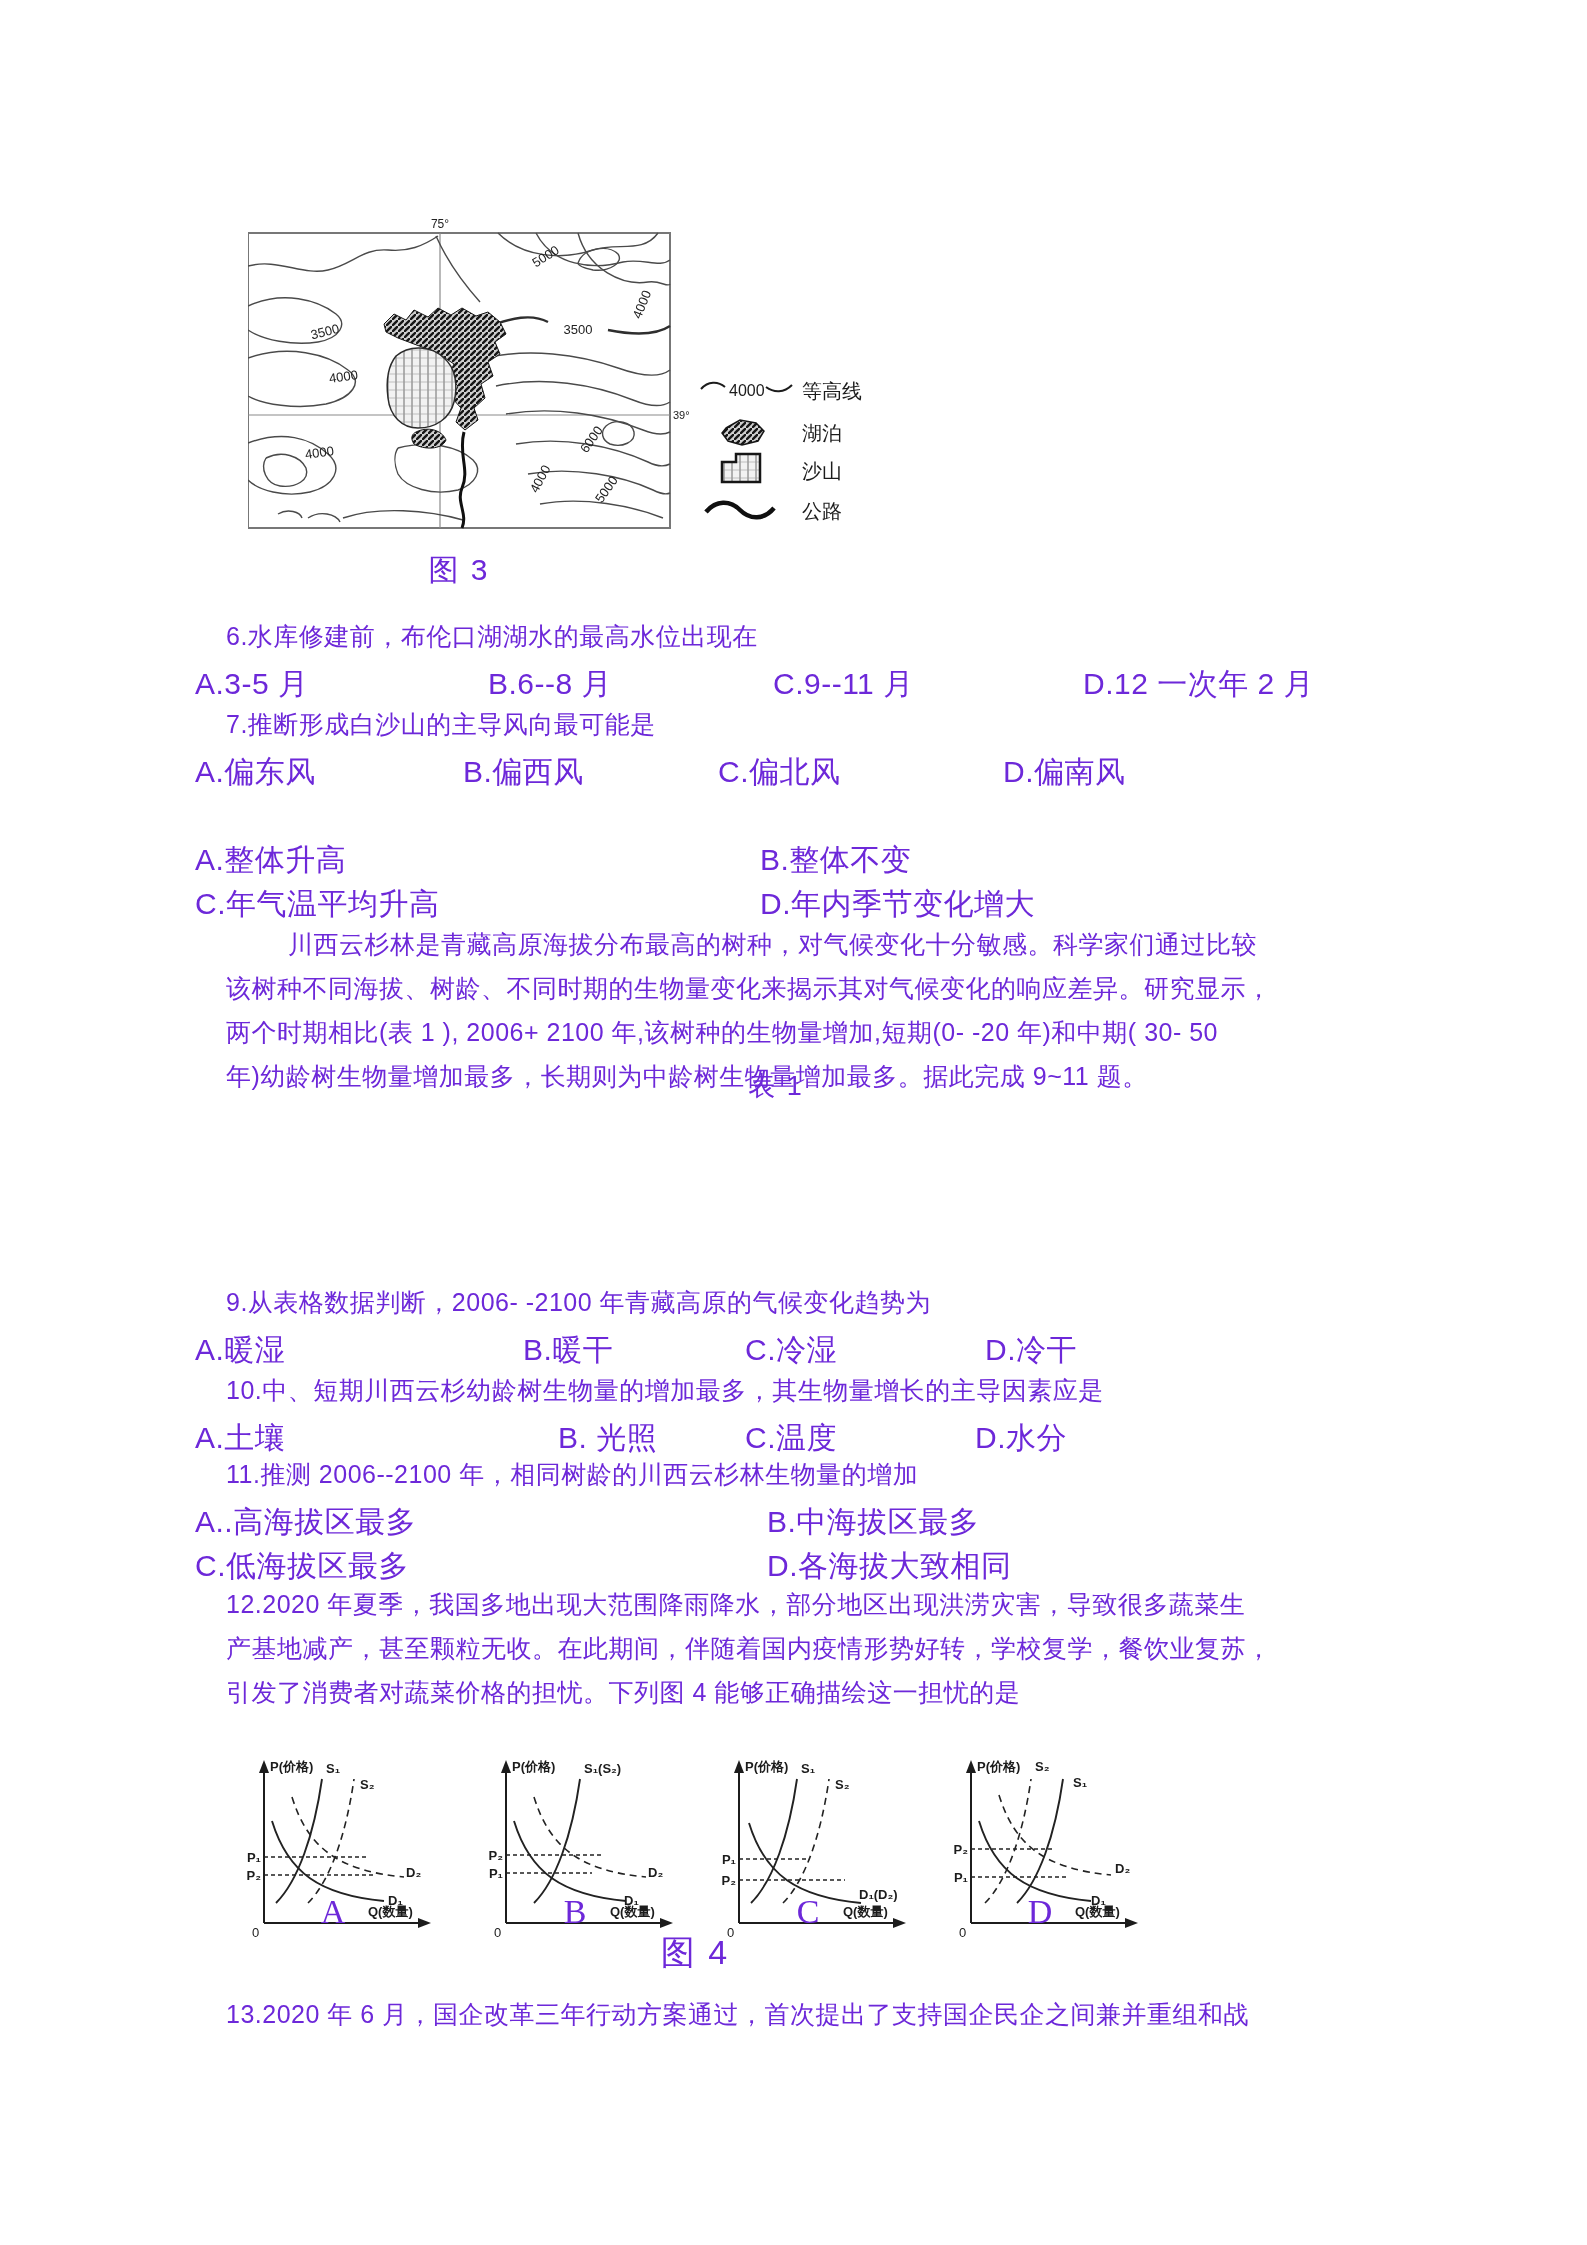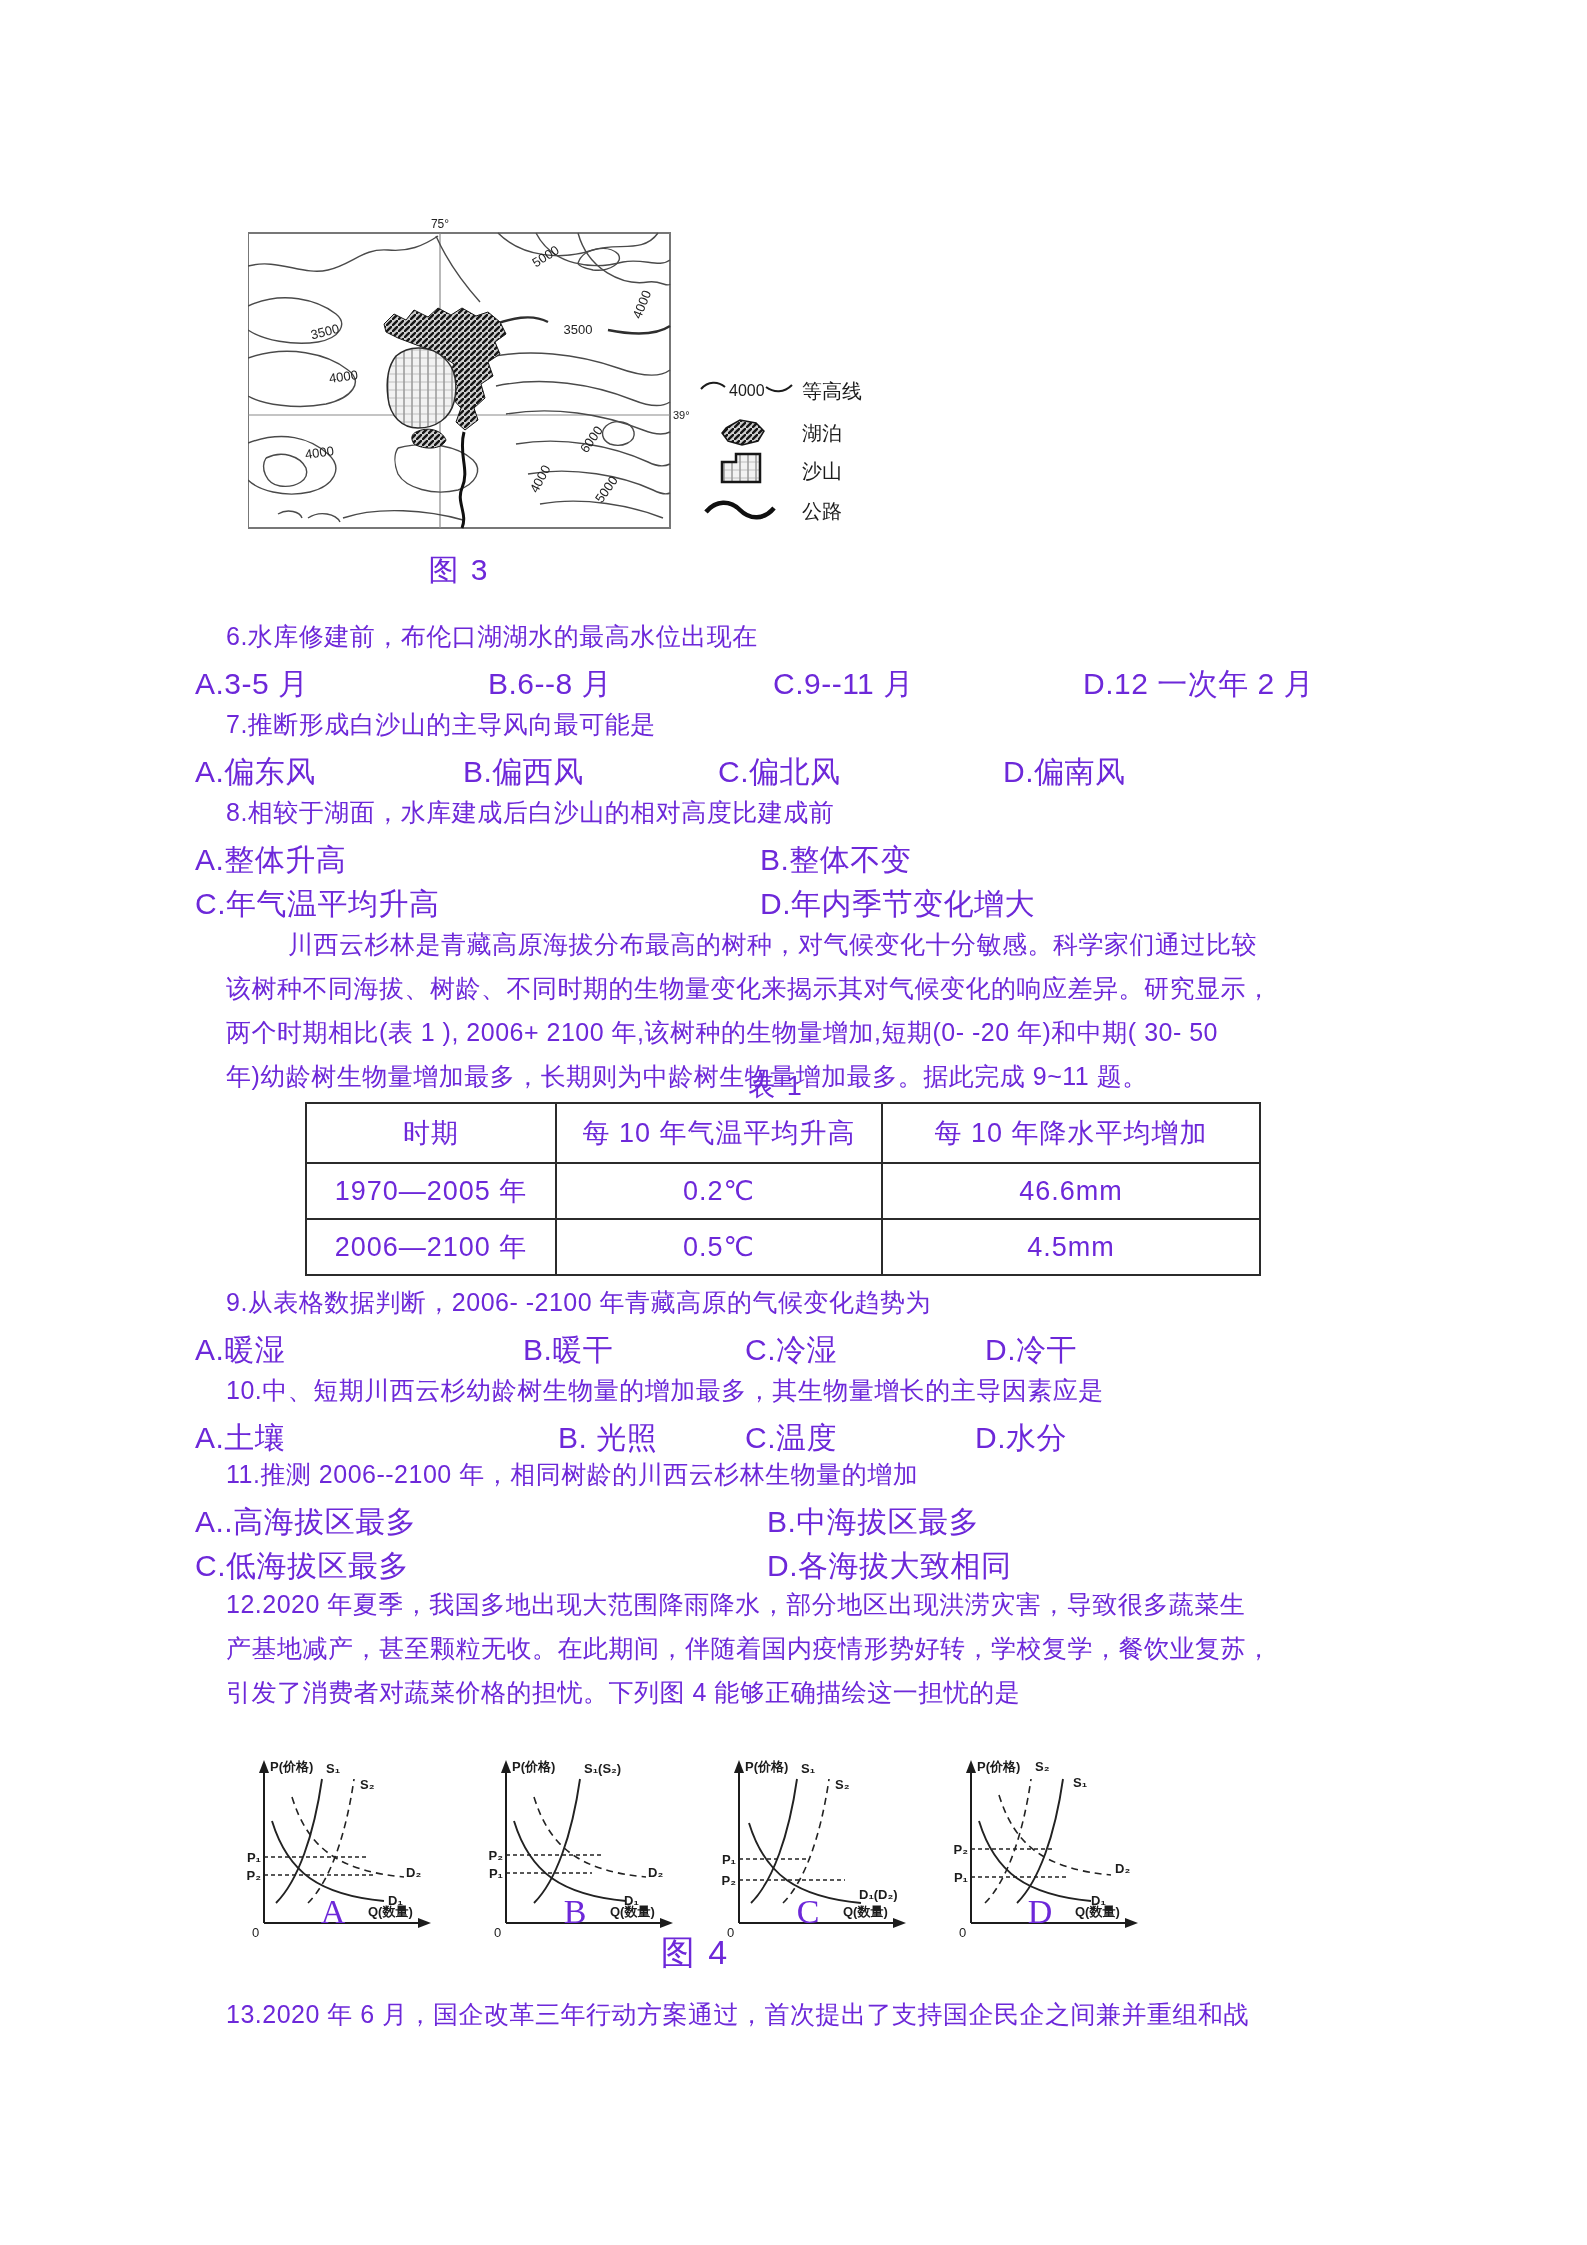--- a/index.html
+++ b/index.html
@@ -123,55 +123,33 @@
   </div>
 
   <div class="tl" style="left:195px;top:708px;">7.推断形成白沙山的主导风向最可能是</div>
   <div class="opts">
     <span style="left:195px;top:752px;">A.偏东风</span>
     <span style="left:463px;top:752px;">B.偏西风</span>
     <span style="left:718px;top:752px;">C.偏北风</span>
     <span style="left:1003px;top:752px;">D.偏南风</span>
   </div>
 
-  <div class="tl" style="left:195px;top:796px;">8.相较于湖面，水库建成后白沙山的相对高度比建成前</div>
   <div class="opts">
     <span style="left:195px;top:840px;">A.整体升高</span>
     <span style="left:760px;top:840px;">B.整体不变</span>
     <span style="left:195px;top:884px;">C.年气温平均升高</span>
     <span style="left:760px;top:884px;">D.年内季节变化增大</span>
   </div>
 
   <div class="tl" style="left:257px;top:928px;">川西云杉林是青藏高原海拔分布最高的树种，对气候变化十分敏感。科学家们通过比较</div>
   <div class="tl" style="left:195px;top:972px;">该树种不同海拔、树龄、不同时期的生物量变化来揭示其对气候变化的响应差异。研究显示，</div>
   <div class="tl" style="left:195px;top:1016px;">两个时期相比(表 1 ), 2006+ 2100 年,该树种的生物量增加,短期(0- -20  年)和中期( 30- 50</div>
   <div class="tl" style="left:195px;top:1060px;">年)幼龄树生物量增加最多，长期则为中龄树生物量增加最多。据此完成 9~11 题。</div>
 
   <div class="caption" style="left:305px;top:1068px;width:942px;font-size:27px;">表 1</div>
-  <div class="tablewrap">
-    <table class="t1">
-      <tbody>
-        <tr class="hd">
-          <td style="width:246px;">时期</td>
-          <td style="width:322px;">每 10 年气温平均升高</td>
-          <td style="width:374px;">每 10 年降水平均增加</td>
-        </tr>
-        <tr>
-          <td>1970—2005 年</td>
-          <td>0.2℃</td>
-          <td>46.6mm</td>
-        </tr>
-        <tr>
-          <td>2006—2100 年</td>
-          <td>0.5℃</td>
-          <td>4.5mm</td>
-        </tr>
-      </tbody>
-    </table>
-  </div>
 
   <div class="tl" style="left:195px;top:1286px;">9.从表格数据判断，2006- -2100 年青藏高原的气候变化趋势为</div>
   <div class="opts">
     <span style="left:195px;top:1330px;">A.暖湿</span>
     <span style="left:523px;top:1330px;">B.暖干</span>
     <span style="left:745px;top:1330px;">C.冷湿</span>
     <span style="left:985px;top:1330px;">D.冷干</span>
   </div>
 
   <div class="tl" style="left:195px;top:1374px;">10.中、短期川西云杉幼龄树生物量的增加最多，其生物量增长的主导因素应是</div>

